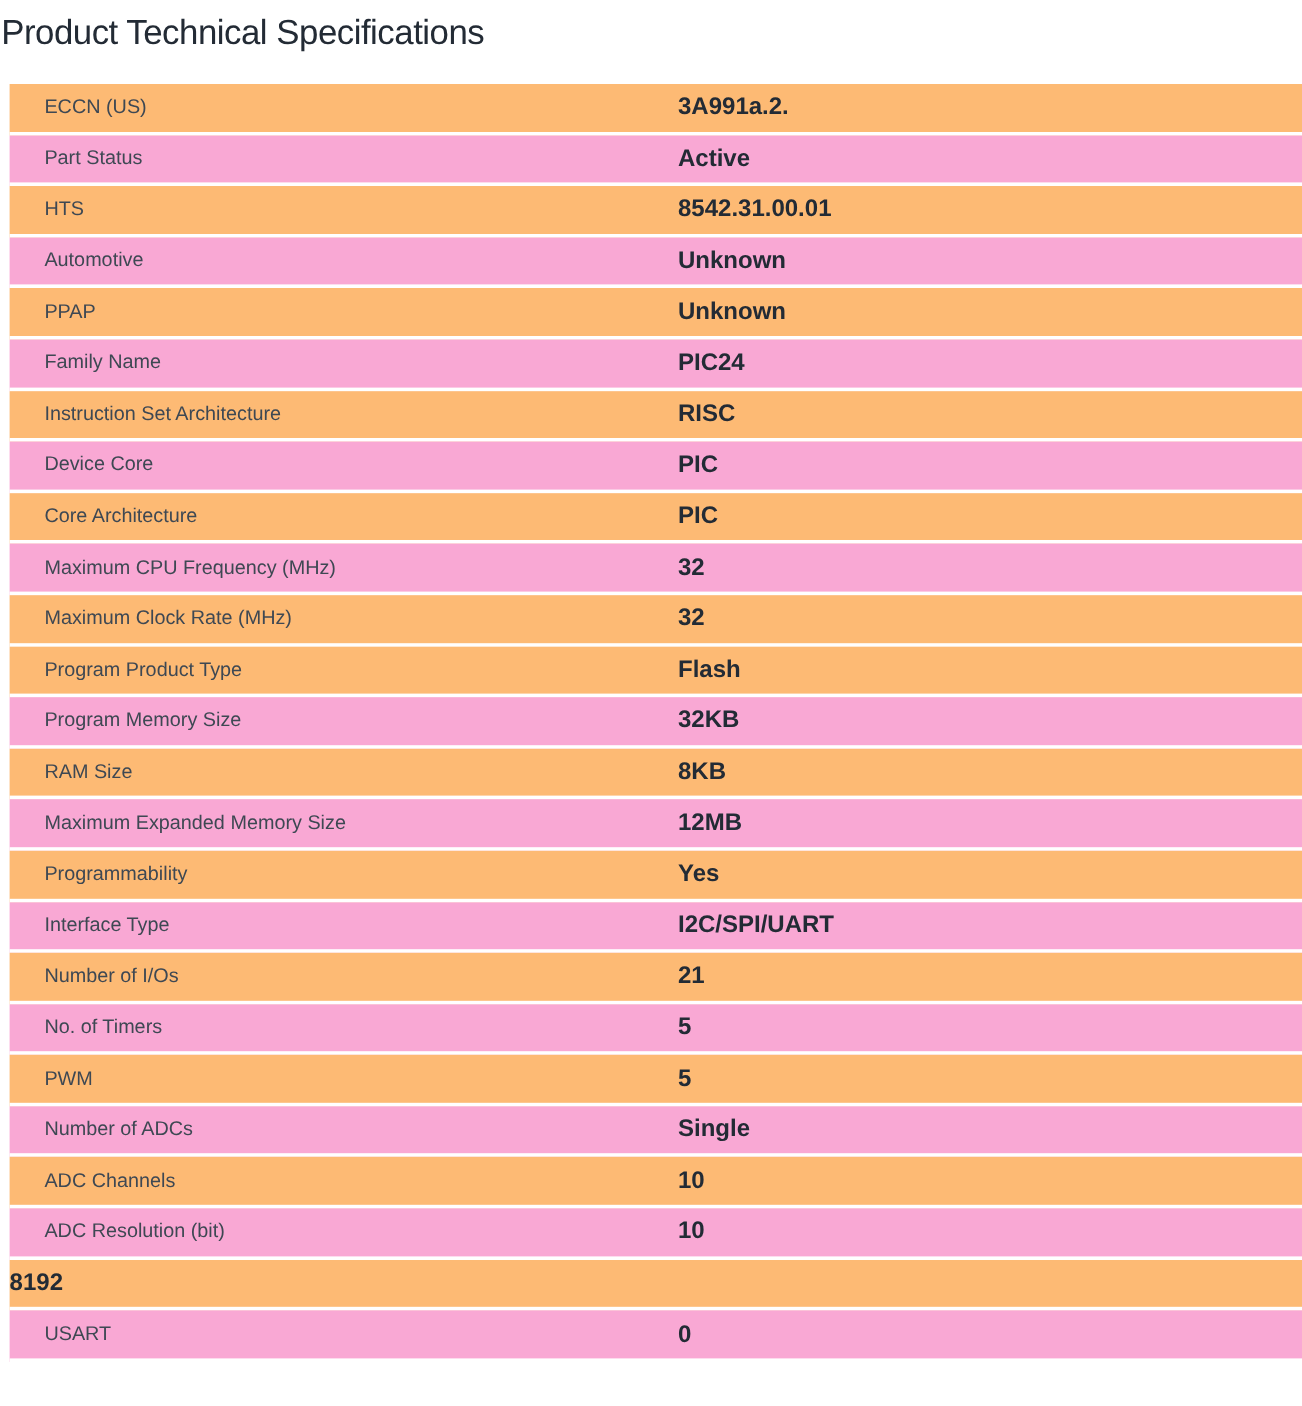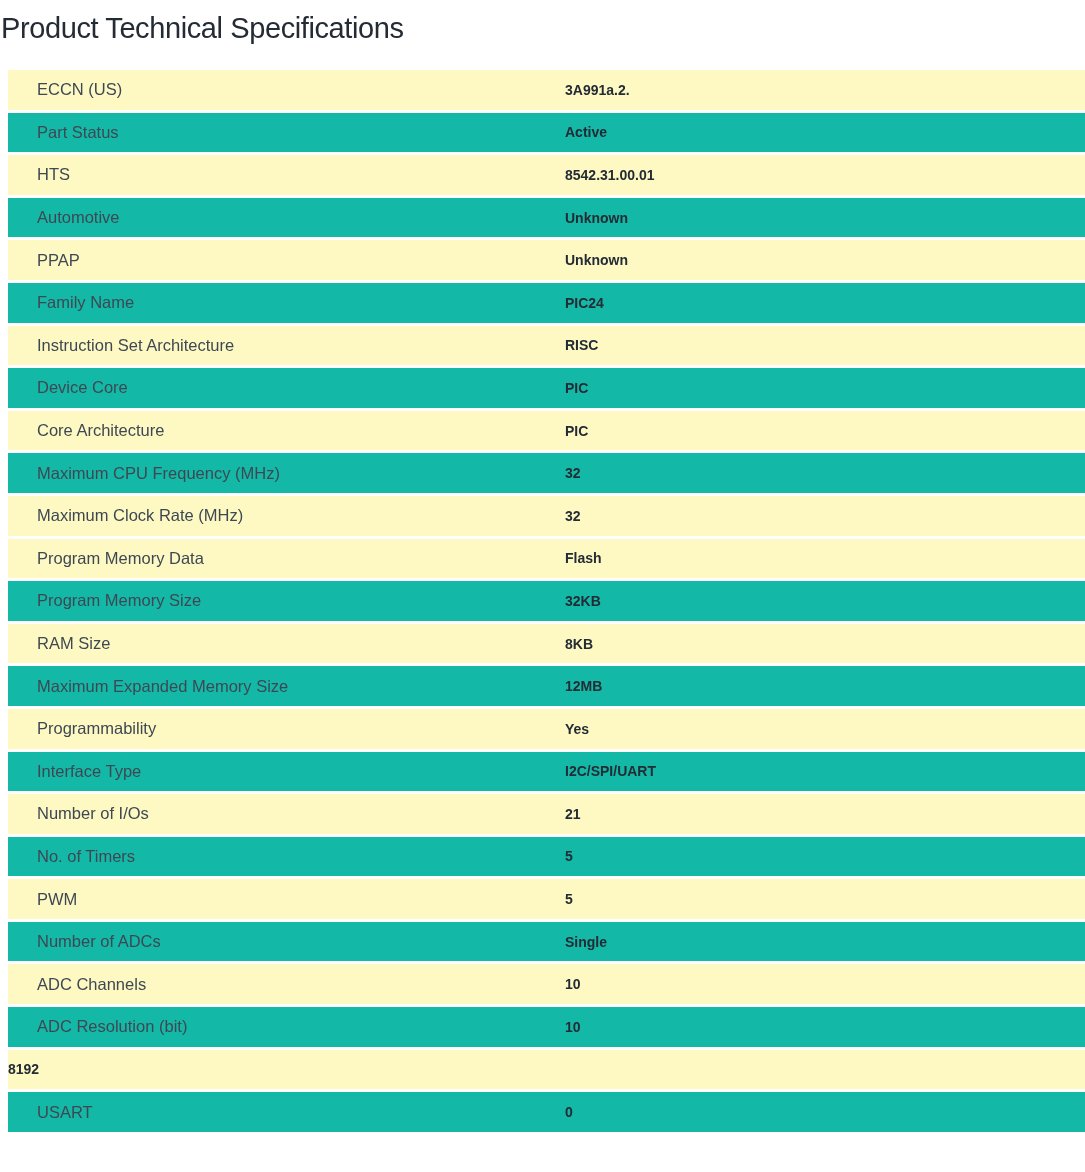--- a/index.html
+++ b/index.html
@@ -20,35 +20,35 @@
   }
   .spec-table {
     margin-top: 23px;
     margin-left: 8px;
   }
   .spec-row {
     display: flex;
     align-items: center;
     height: 42.6px;
     border-bottom: 3px solid #ffffff;
-    background: #14b8a6;
+    background: #f9a8d4;
   }
   .spec-row.alt {
-    background: #fef9c3;
+    background: #fdba74;
   }
   .spec-label {
     width: 557px;
     padding-left: 29px;
     font-size: 16.5px;
     font-weight: 400;
     color: #3e4853;
     white-space: nowrap;
   }
   .spec-value {
-    font-size: 14px;
+    font-size: 20px;
     font-weight: 700;
     color: #232b35;
     white-space: nowrap;
   }
 </style>
 </head>
 <body>
 
 <h1 class="page-title">Product Technical Specifications</h1>
 
@@ -91,21 +91,21 @@
     </div>
     <div class="spec-row">
       <div class="spec-label">Maximum CPU Frequency (MHz)</div>
       <div class="spec-value">32</div>
     </div>
     <div class="spec-row alt">
       <div class="spec-label">Maximum Clock Rate (MHz)</div>
       <div class="spec-value">32</div>
     </div>
     <div class="spec-row alt">
-      <div class="spec-label">Program Memory Data</div>
+      <div class="spec-label">Program Product Type</div>
       <div class="spec-value">Flash</div>
     </div>
     <div class="spec-row">
       <div class="spec-label">Program Memory Size</div>
       <div class="spec-value">32KB</div>
     </div>
     <div class="spec-row alt">
       <div class="spec-label">RAM Size</div>
       <div class="spec-value">8KB</div>
     </div>

